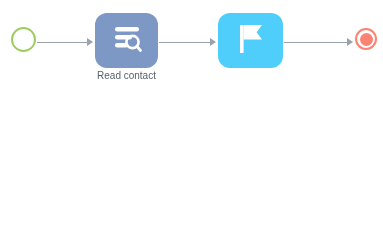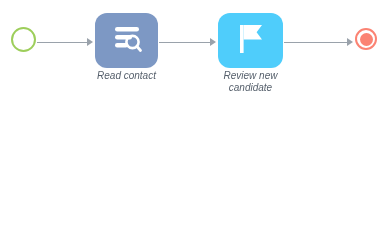--- a/index.html
+++ b/index.html
@@ -83,21 +83,20 @@
 
   
   .node-label {
     position: absolute;
     text-align: center;
     font-size: 10px;
     line-height: 12px;
     color: #555f6b;
     font-family: "Liberation Sans", sans-serif;
     white-space: pre-line;
-    font-style: italic;
   }
   .label-read-contact {
     left: 76px;
     top: 70px;
     width: 101px;
   }
   .label-review-candidate {
     left: 200px;
     top: 70px;
     width: 101px;
@@ -171,22 +170,20 @@
 
   <div class="task-node review-candidate">
     <span class="task-icon">
       <svg width="30" height="32" viewBox="0 0 30 32" xmlns="http://www.w3.org/2000/svg">
         <rect x="4" y="2" width="3.6" height="28" fill="#ffffff"></rect>
         <path d="M7.6 2 H26 L20.6 9.2 L26 16.4 H7.6 Z" fill="#ffffff"></path>
       </svg>
     </span>
   </div>
 
-  <div class="node-label label-review-candidate">Review new
-candidate</div>
 
   <div class="connector connector-3">
     <div class="connector-line"></div>
     <div class="connector-arrow"></div>
   </div>
 
   <div class="event-node end-event">
     <div class="end-event-core"></div>
   </div>
 

